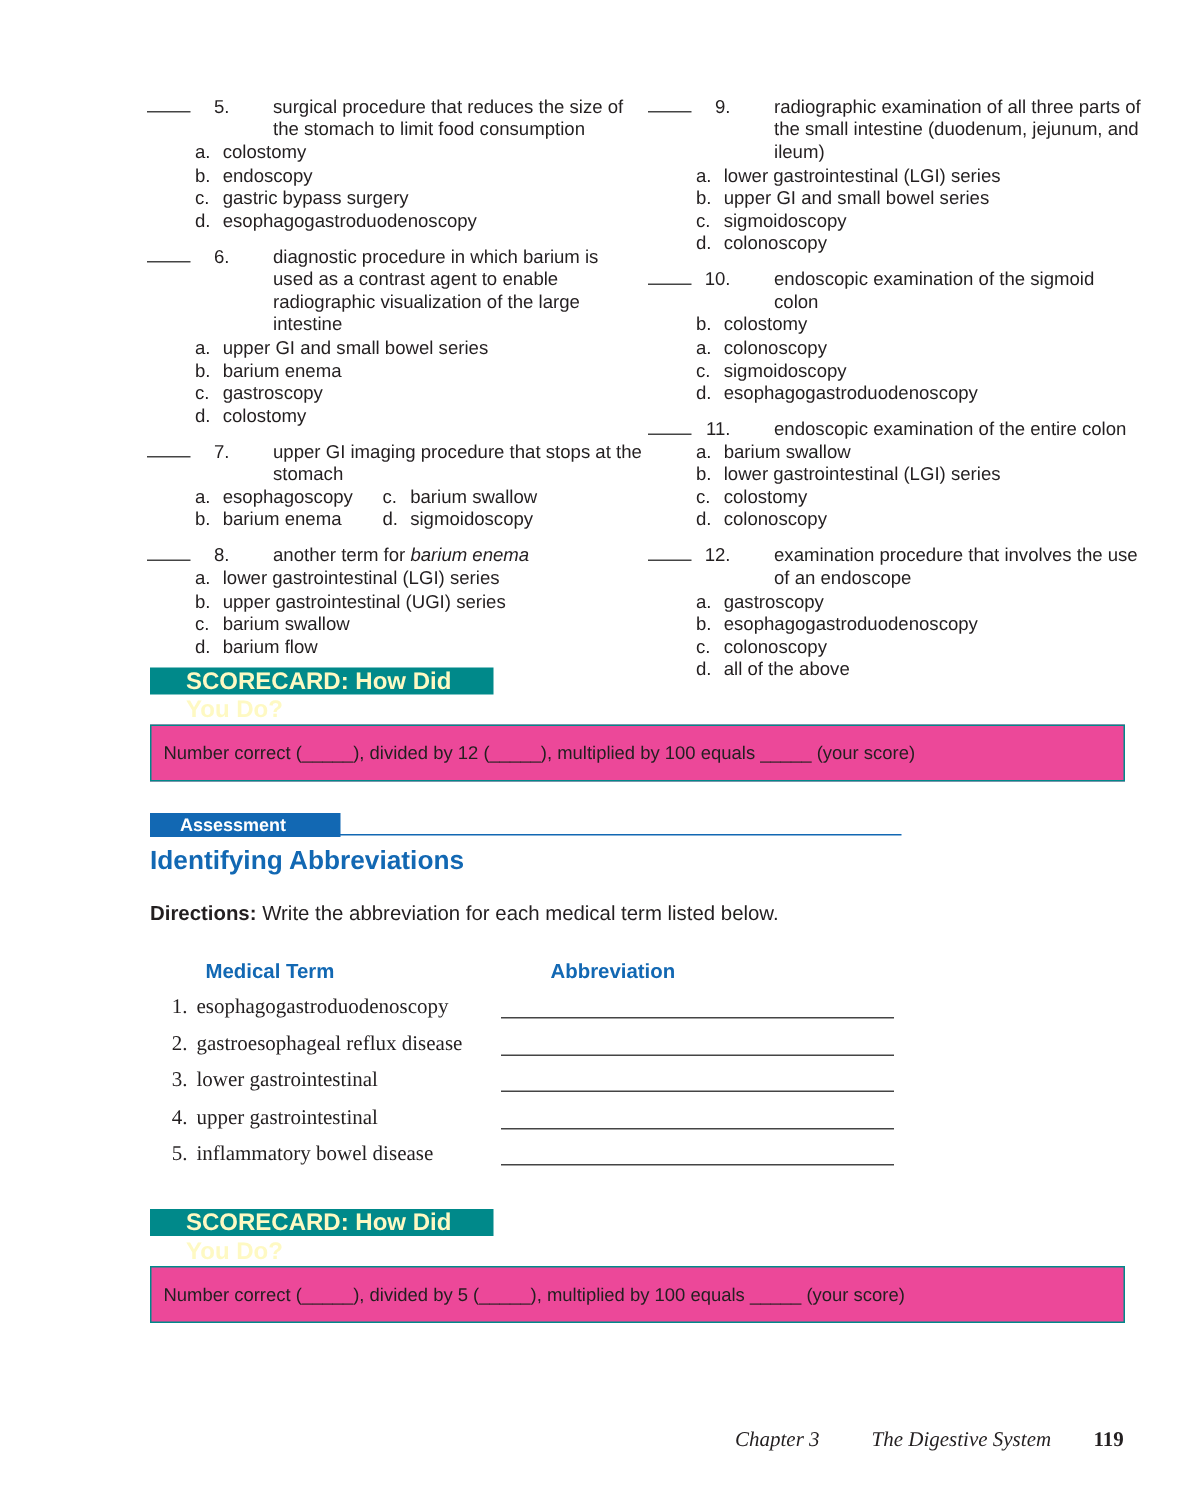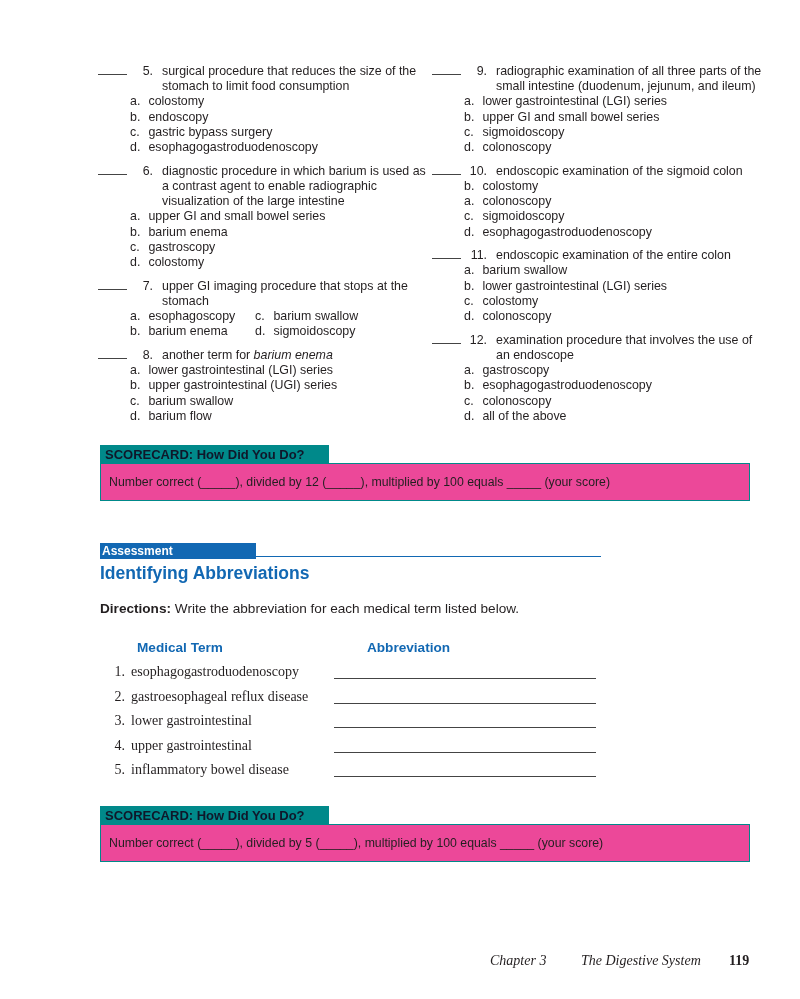--- a/index.html
+++ b/index.html
@@ -6,37 +6,37 @@
   html, body { width: 800px; height: 999px; background: #ffffff; overflow: hidden; }
   body { position: relative; font-family: "Liberation Sans", sans-serif; color: #231f20; }
 
   .col { position: absolute; top: 64px; width: 330px; }
   .col-left { left: 98px; }
   .col-right { left: 432px; }
 
   .q { position: relative; font-size: 12.4px; line-height: 15.2px; margin-bottom: 8.5px; }
   .q .blank { position: absolute; left: 0; top: 10px; width: 29px; border-bottom: 1px solid #444; }
   .q .num { position: absolute; left: 30px; width: 25px; text-align: right; }
-  .q .stem { margin-left: 64px; }
+  .q .stem { margin-left: 84px; }
   .q .opts { margin-left: 32px; }
   .q .opt { display: block; }
   .q .opt .ol { display: inline-block; width: 15px; }
   .q .grid2 { display: grid; grid-template-columns: 125px 120px; }
   .q em { font-style: italic; }
 
   .scorecard { position: absolute; left: 100px; width: 650px; }
-  .scorecard .tab { display: inline-block; background: #00898a; color: #0f172a; font-weight: bold;
-                    font-size: 13px; height: 18px; line-height: 19px; padding: 0 5px; width: 229px; }
+  .scorecard .tab { display: inline-block; background: #00898a; color: #fef9c3; font-weight: bold;
+                    font-size: 16px; height: 18px; line-height: 19px; padding: 0 24px; width: 229px; }
   .scorecard .box { border: 1.4px solid #00898a; background: #ec4899; height: 38px;
                     font-size: 12.3px; line-height: 36px; padding-left: 8px; }
 
   .assess-bar { position: absolute; left: 100px; top: 541px; width: 501px; height: 16px;
                 border-bottom: 1.5px solid #1268b3; }
   .assess-bar .tag { display: inline-block; background: #1268b3; color: #fff; font-weight: bold;
-                     font-size: 12px; height: 16px; line-height: 17px; padding-left: 2px; width: 156px; }
+                     font-size: 12px; height: 16px; line-height: 17px; padding-left: 20px; width: 127px; }
   .section-title { position: absolute; left: 100px; top: 563px; font-size: 17.5px; font-weight: bold; color: #1268b3; }
   .directions { position: absolute; left: 100px; top: 601px; font-size: 13.6px; }
   .directions b { font-weight: bold; }
 
   .abbr-head { position: absolute; top: 640px; font-size: 13.6px; font-weight: bold; color: #1268b3; }
   .abbr-head.h1 { left: 105px; padding-left: 32px; }
   .abbr-head.h2 { left: 335px; margin-left: 32px; }
 
   .abbr-list { position: absolute; left: 105px; top: 664px; width: 500px; }
   .abbr-row { position: relative; height: 24.5px; font-family: "Liberation Serif", serif; font-size: 14px; }

